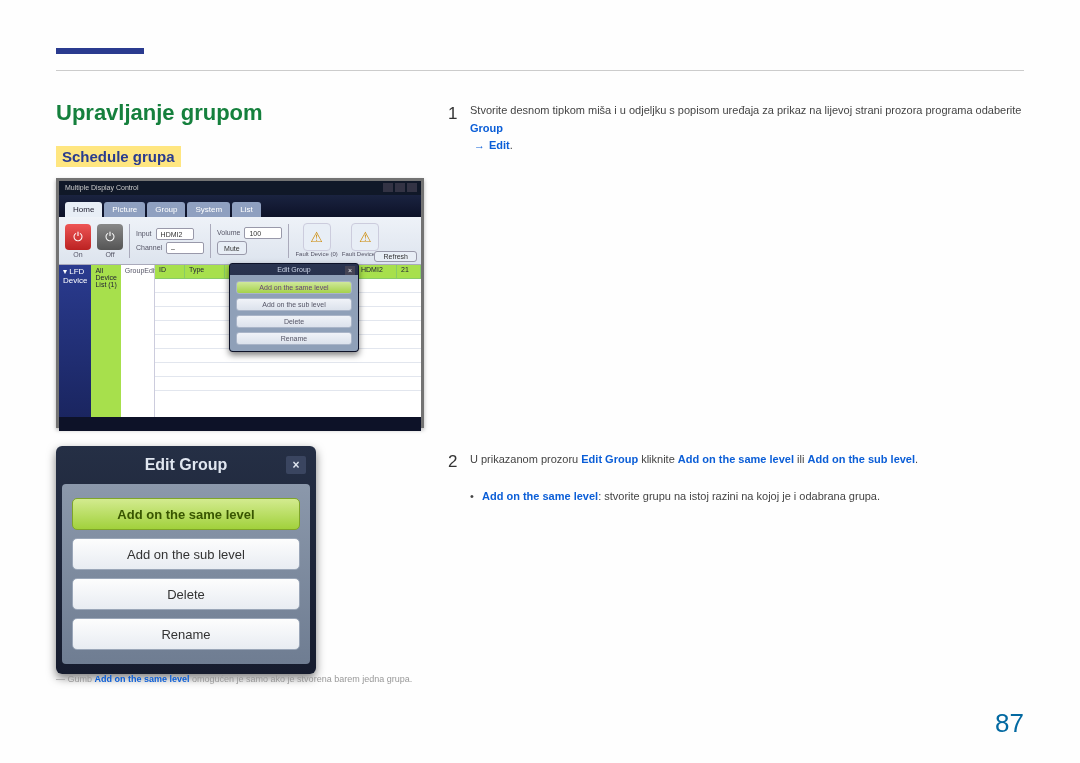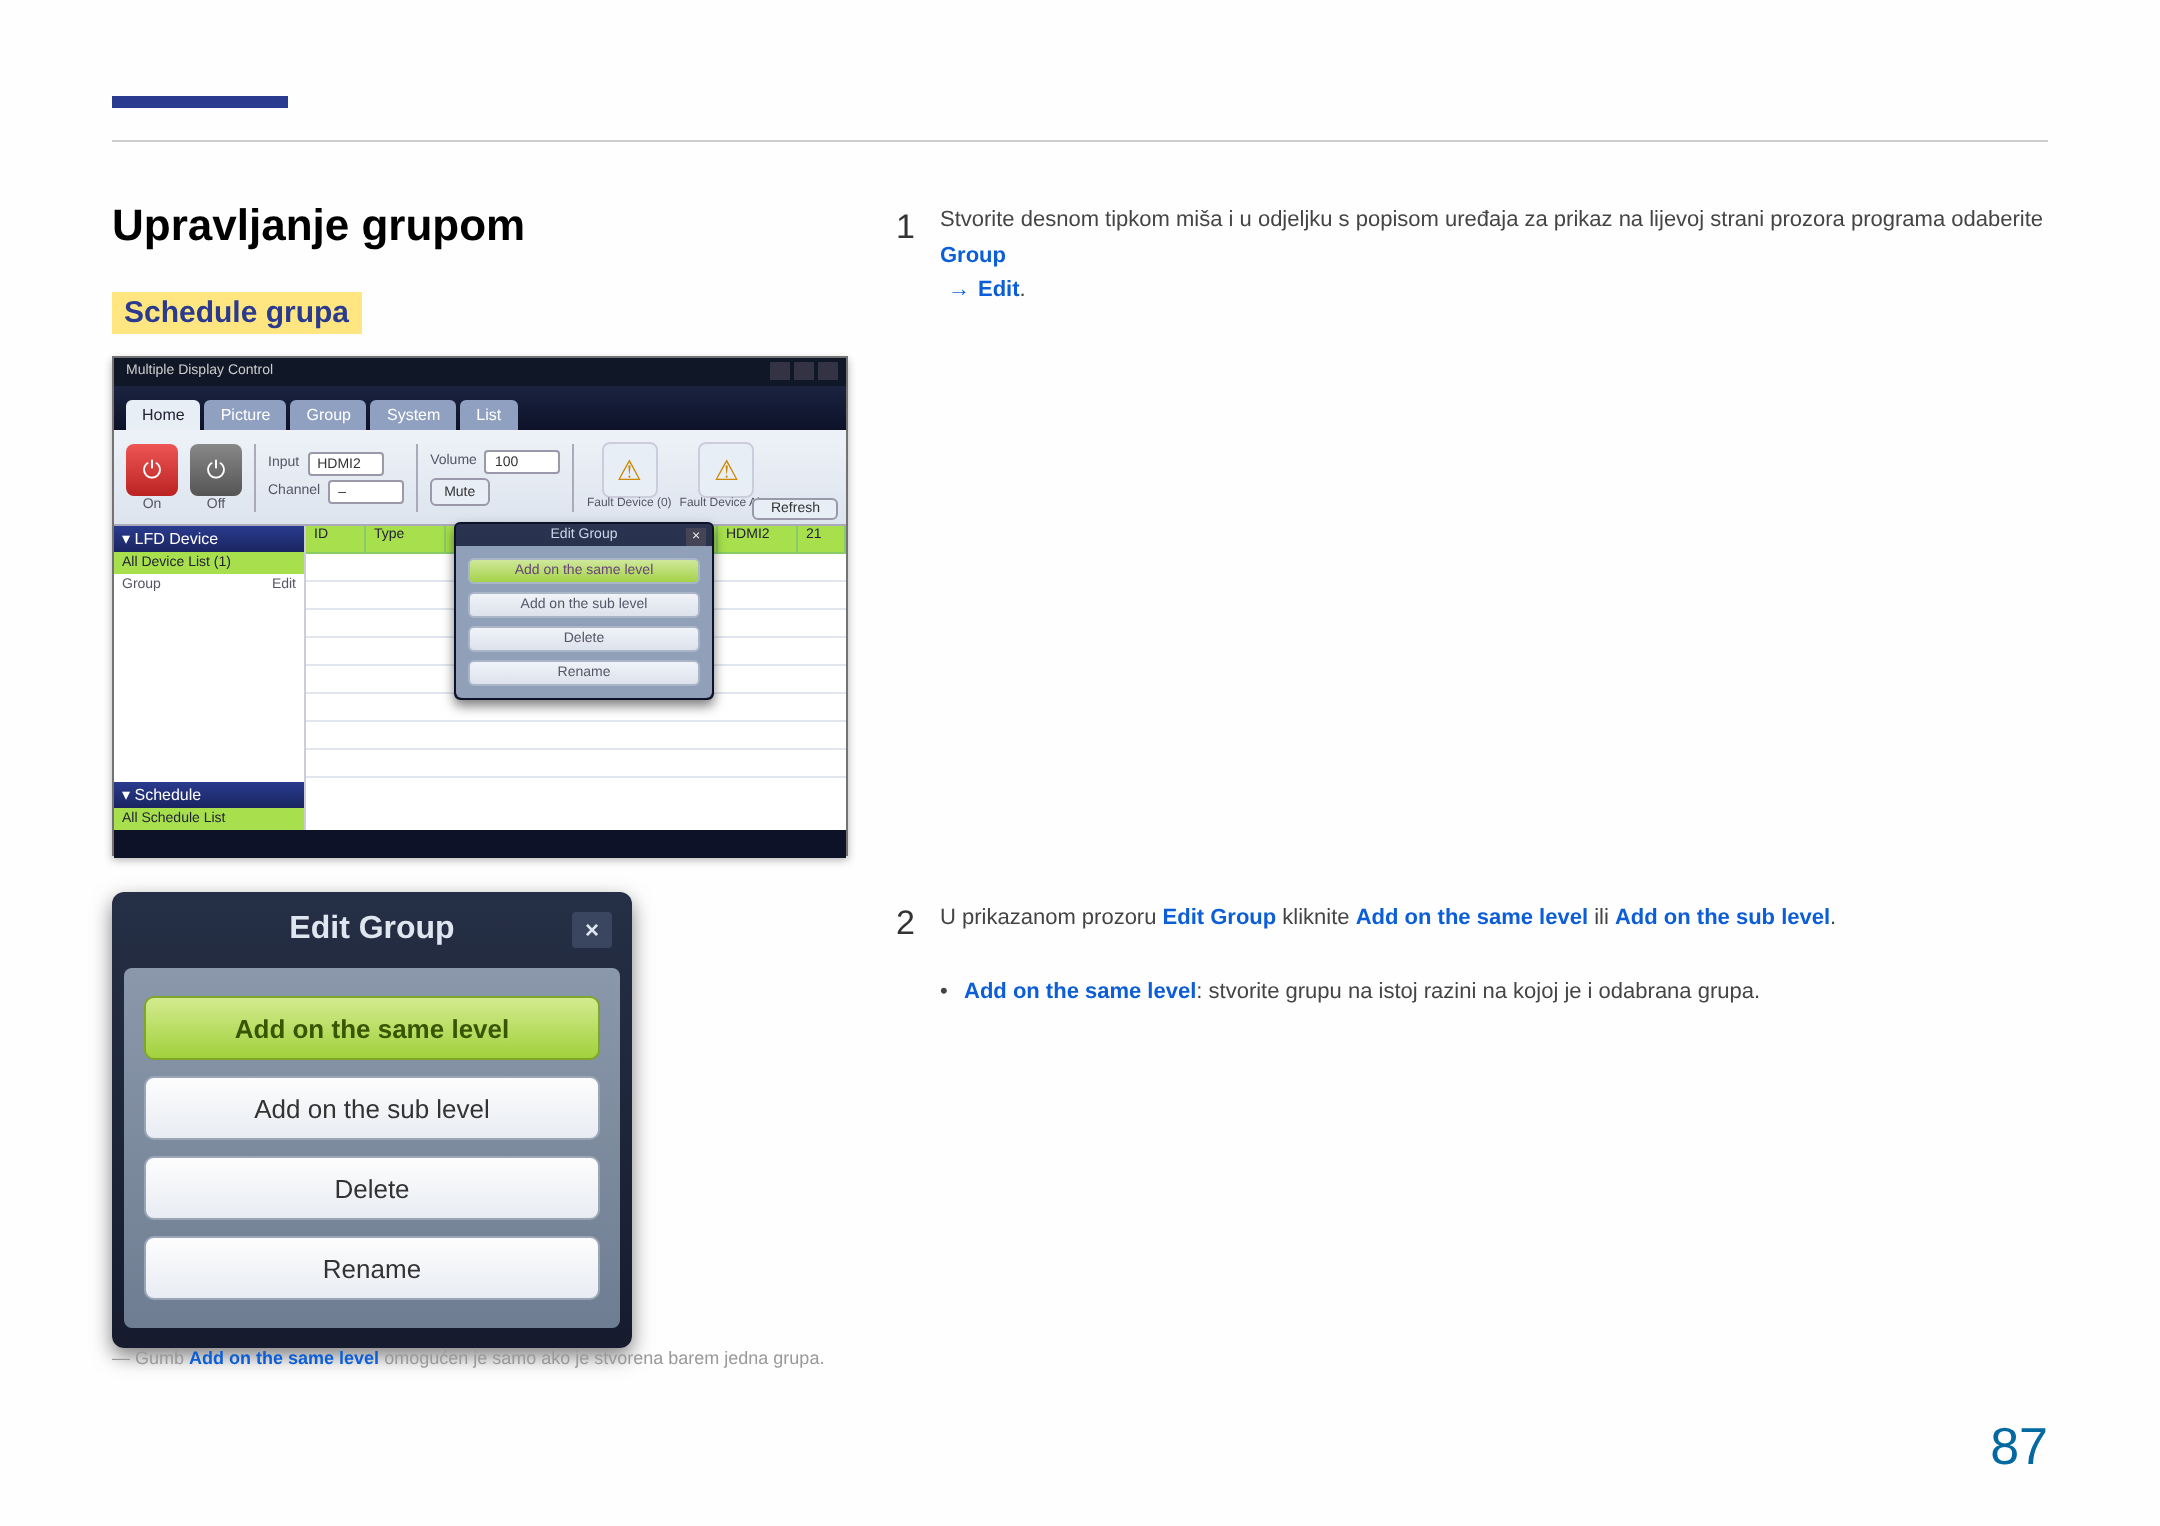--- a/index.html
+++ b/index.html
@@ -26,21 +26,21 @@
     right: 56px;
     height: 1px;
     background: #ccc;
   }
   .main-title {
     position: absolute;
     top: 100px;
     left: 56px;
     font-size: 22px;
     font-weight: bold;
-    color: #000000;
+    color: #15803d;
   }
   .sub-title {
     position: absolute;
     top: 146px;
     left: 56px;
     font-size: 15px;
     font-weight: bold;
     color: #2a3b8f;
     background: #ffe680;
     padding: 2px 6px;
@@ -71,21 +71,21 @@
     line-height: 1.7;
     color:#444;
   }
   .bullet-row { display:flex; margin-top:10px; padding-left:22px;}
   .bullet-dot { width:12px; }
   .left-figs { position:absolute; top:178px; left:56px; width:368px; }
 
   
   .fig1 {
     width: 368px; height: 250px; background:#fff;
-    border:1px solid #737373; position:relative; font-size:8px;
+    border:3px solid #737373; position:relative; font-size:8px;
     box-shadow:0 2px 4px rgba(0,0,0,0.3);
   }
   .fig1-title { height:14px; background:#101828; color:#ccc; font-size:7px; line-height:14px; padding-left:6px; position:relative;}
   .fig1-winbtns { position:absolute; right:4px; top:2px; display:flex; gap:2px;}
   .fig1-winbtns span{ width:10px;height:9px;background:#334;display:block;}
   .fig1-tabs { height:22px; background: linear-gradient(#1a2340,#0d1228); display:flex; align-items:flex-end; padding-left:6px; gap:2px;}
   .fig1-tab { background:#e8eef6; color:#223; padding:3px 8px; border-radius:3px 3px 0 0; font-size:8px;}
   .fig1-tab.dim { background:#8fa0c0; color:#fff;}
   .fig1-toolbar { height:48px; background:linear-gradient(#eef2f8,#dde4ee); display:flex; align-items:center; padding:0 6px; gap:6px; border-bottom:1px solid #aab;}
   .tb-power { width:26px;height:26px; border-radius:4px; display:flex;align-items:center;justify-content:center; font-size:12px; color:#fff;}
@@ -93,21 +93,21 @@
   .tb-grey{ background:linear-gradient(#888,#555);}
   .tb-label { font-size:7px; color:#556; }
   .tb-sep{ width:1px;height:34px;background:#aab;}
   .tb-field{ display:flex;flex-direction:column; gap:2px;}
   .tb-row{ display:flex; gap:4px; align-items:center;}
   .tb-input{ background:#fff;border:1px solid #99a;border-radius:2px;padding:0 4px;height:12px;line-height:12px;font-size:7px;min-width:38px;}
   .tb-btn{ background:#e8eef6;border:1px solid #99a;border-radius:3px;padding:0 6px;height:14px;line-height:14px;font-size:7px;}
   .tb-warn{ width:28px;height:28px;border-radius:4px;background:#e8eef6;border:1px solid #ccd;display:flex;align-items:center;justify-content:center;color:#c80;font-size:14px;}
   .tb-warntxt{font-size:6px;color:#556;text-align:center;line-height:1.1;}
   .fig1-body{ display:flex; height:152px;}
-  .fig1-side{ width:96px; background:#fff; border-right:1px solid #ccd; display:flex;flex-direction:column;}
+  .fig1-side{ width:96px; background:#fff; border-right:1px solid #ccd; display:flex;flex-direction:row;}
   .side-hdr{ background:linear-gradient(#2a3b8f,#1a2560);color:#fff;font-size:8px;padding:2px 4px;}
   .side-sel{ background:#a7e04c;color:#223;font-size:7px;padding:2px 4px;}
   .side-row{ font-size:7px;padding:2px 4px;color:#556;display:flex;justify-content:space-between;}
   .side-sched{ margin-top:auto;}
   .side-sched .side-hdr{ background:linear-gradient(#2a3b8f,#1a2560);}
   .fig1-grid{ flex:1; background:#fff; position:relative;}
   .grid-hdr{ height:14px;background:#a7e04c;border-bottom:1px solid #8c6;display:flex;font-size:7px;color:#223;}
   .grid-hdr span{ padding:1px 4px;border-right:1px solid #8c6;}
   .grid-rows{ }
   .grid-row{ height:14px;border-bottom:1px solid #e2e6ee;}

